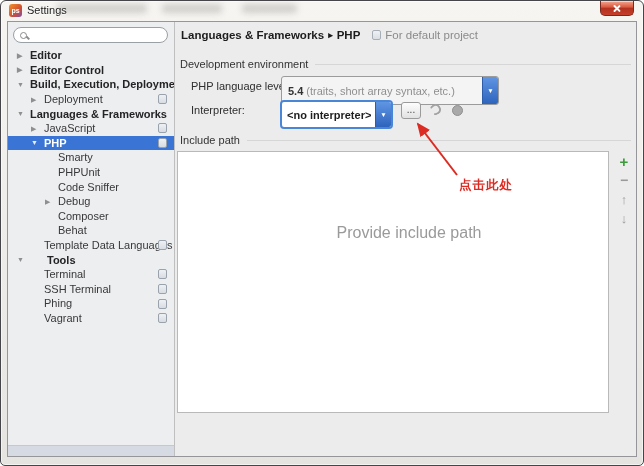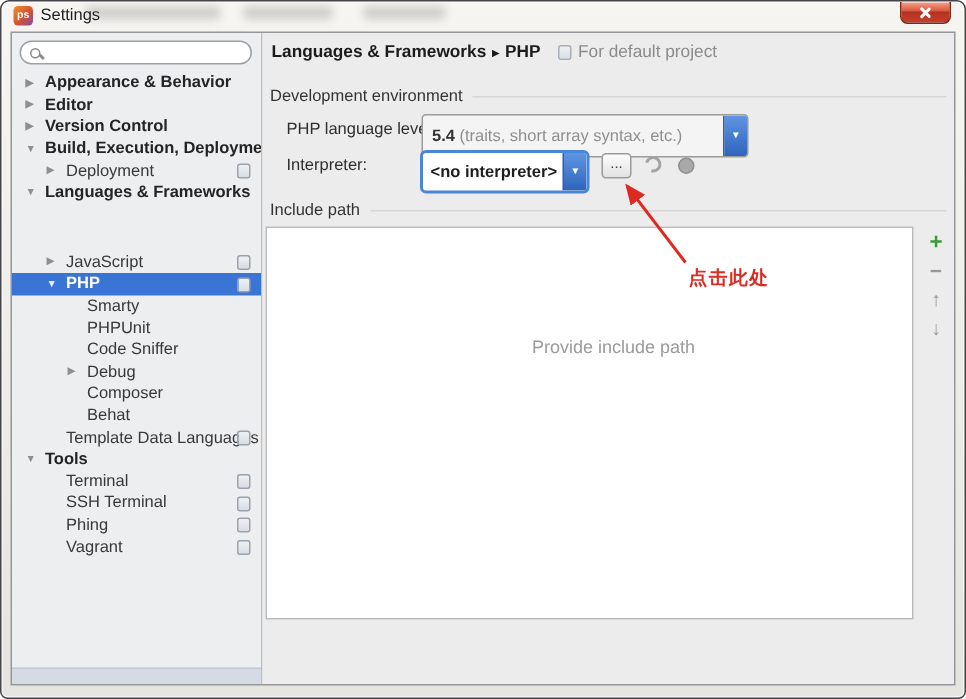--- a/index.html
+++ b/index.html
@@ -57,21 +57,21 @@
     background:linear-gradient(#5f95e2,#2f64bd);border-left:1px solid #2d5cab;cursor:pointer;}
   .combo1{left:106px;top:54px;width:218px;}
   .combo2{left:105px;top:78px;width:113px;background:#fff;border:2px solid #4a86d8;border-radius:4px;}
   .combo2 .val{font-weight:bold;color:#1e1e1e;padding:0 5px;}
   .browse-btn{position:absolute;left:226px;top:80px;width:20px;height:17px;border:1px solid #9b9b9b;border-radius:3px;
     background:linear-gradient(#fdfdfd,#e2e2e2);font-size:10px;line-height:13px;text-align:center;color:#444;cursor:pointer;}
   .refresh-ico{position:absolute;left:255px;top:82px;width:11px;height:11px;border:2px solid #a3a3a3;border-left-color:transparent;
     border-radius:50%;transform:rotate(-30deg);}
   .gray-dot{position:absolute;left:277px;top:83px;width:11px;height:11px;border-radius:50%;background:#a9a9a9;border:1px solid #8f8f8f;}
   .incpanel{position:absolute;left:2px;top:129px;width:432px;height:262px;background:#fff;border:1px solid #b9b9b9;}
-  .placeholder{position:absolute;left:0;right:0;top:72px;text-align:center;color:#9a9a9a;font-size:12px;margin-left:32px;}
+  .placeholder{position:absolute;left:0;right:0;top:72px;text-align:center;color:#9a9a9a;font-size:16px;margin-left:32px;}
   .inctoolbar{position:absolute;left:438px;top:131px;width:22px;display:flex;flex-direction:column;align-items:center;}
   .tbico{width:18px;height:16px;display:flex;align-items:center;justify-content:center;font-size:13px;font-weight:bold;
     color:#9a9a9a;cursor:pointer;margin-bottom:3px;}
   .tbico.add{color:#3a9b3a;font-size:15px;}
   .tbico.remove{font-size:14px;}
   .annot-svg{position:absolute;inset:0;pointer-events:none;}
   .annot-text{position:absolute;left:284px;top:155px;color:#dc2b22;font-weight:bold;font-size:12.5px;letter-spacing:1px;}
   
   .sb-band{height:11px;background:#d6dbe3;border-top:1px solid #c3c9d3;}
   .footer{height:38px;display:flex;align-items:center;justify-content:flex-end;gap:9px;padding-right:15px;background:#ececec;}
@@ -102,44 +102,40 @@
       <div class="sidebar">
         <div class="search-wrap">
           <div class="search-pill">
             <span class="mag"></span>
             <input aria-label="search settings" placeholder="" style="">
           </div>
         </div>
         <div class="tree">
             <div class="trow bold" style="padding-left: 9px;">
               <span class="arr">▶</span>
-              <span>Appearance &amp; Behavior</span>
-            </div>
-            <div class="trow bold" style="padding-left: 9px;">
-              <span class="arr">▶</span>
               <span>Editor</span>
             </div>
             <div class="trow bold" style="padding-left: 9px;">
               <span class="arr">▶</span>
-              <span>Version Control</span>
+              <span>Editor Control</span>
             </div>
             <div class="trow bold" style="padding-left: 9px;">
               <span class="arr">▼</span>
               <span>Build, Execution, Deployment</span>
             </div>
             <div class="trow" style="padding-left: 23px;">
               <span class="arr">▶</span>
               <span>Deployment</span>
               <span class="pgico"></span>
             </div>
             <div class="trow bold" style="padding-left: 9px;">
               <span class="arr">▼</span>
               <span>Languages &amp; Frameworks</span>
             </div>
-            <div class="trow" style="padding-left: 23px; margin-top: 32px;">
+            <div class="trow" style="padding-left: 23px;">
               <span class="arr">▶</span>
               <span>JavaScript</span>
               <span class="pgico"></span>
             </div>
             <div class="trow sel" style="padding-left: 23px;">
               <span class="arr">▼</span>
               <span>PHP</span>
               <span class="pgico"></span>
             </div>
             <div class="trow" style="padding-left: 37px;">
@@ -164,21 +160,21 @@
             </div>
             <div class="trow" style="padding-left: 37px;">
               <span class="arr"></span>
               <span>Behat</span>
             </div>
             <div class="trow" style="padding-left: 23px;">
               <span class="arr"></span>
               <span>Template Data Languages</span>
               <span class="pgico"></span>
             </div>
-            <div class="trow bold" style="padding-left: 9px;">
+            <div class="trow bold" style="padding-left: 9px; gap: 17px;">
               <span class="arr">▼</span>
               <span>Tools</span>
             </div>
             <div class="trow" style="padding-left: 23px;">
               <span class="arr"></span>
               <span>Terminal</span>
               <span class="pgico"></span>
             </div>
             <div class="trow" style="padding-left: 23px;">
               <span class="arr"></span>

